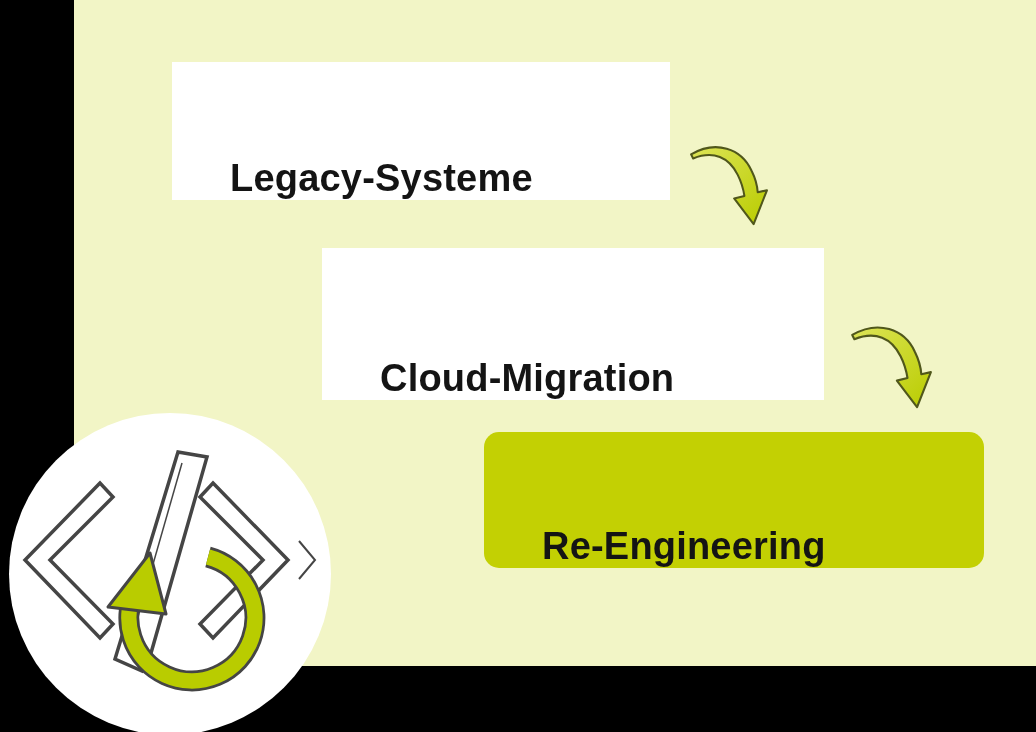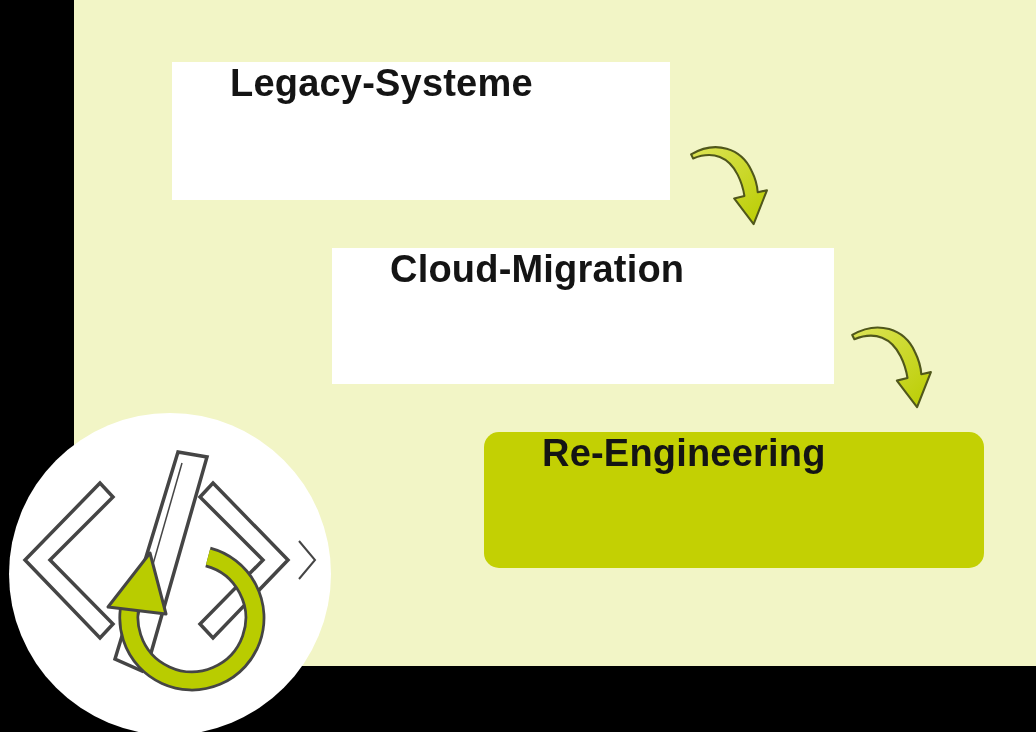--- a/index.html
+++ b/index.html
@@ -20,30 +20,30 @@
     position: absolute;
     left: 74px;
     top: 0;
     width: 962px;
     height: 666px;
     background: #f2f5c6;
   }
   .step {
     position: absolute;
     display: flex;
-    align-items: flex-start;
+    align-items: flex-end;
     padding-left: 58px;
     box-sizing: border-box;
     font-size: 38px;
     font-weight: 700;
     letter-spacing: 0.2px;
     color: #111;
   }
   .step-1 { left: 172px; top: 62px;  width: 498px; height: 138px; }
-  .step-2 { left: 332px; top: 248px; width: 502px; height: 136px; }
+  .step-2 { left: 322px; top: 248px; width: 502px; height: 152px; }
   .step-3 { left: 484px; top: 432px; width: 500px; height: 136px; }
   .arrow {
     position: absolute;
   }
   .arrow-1 { left: 687px; top: 139px; width: 82px; height: 93px; }
   .arrow-2 { left: 848px; top: 319px; width: 85px; height: 93px; }
   .logo-circle {
     position: absolute;
     left: 9px;
     top: 413px;

